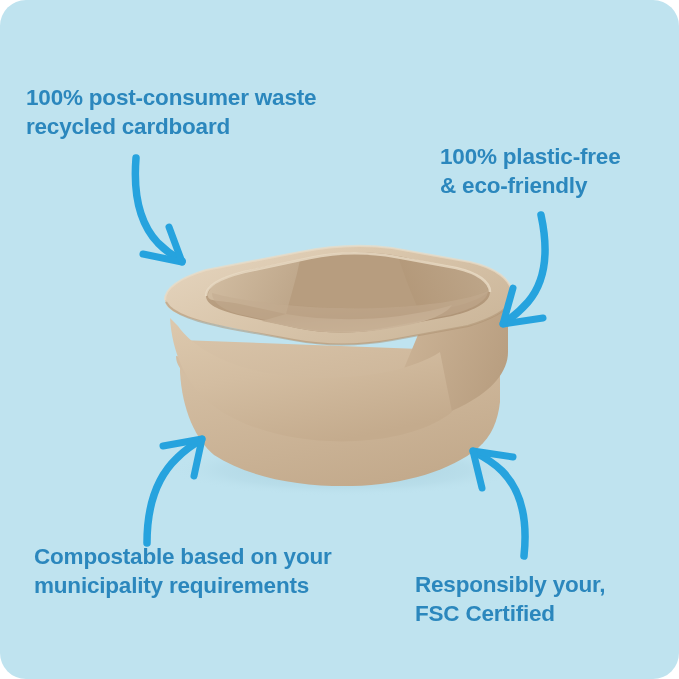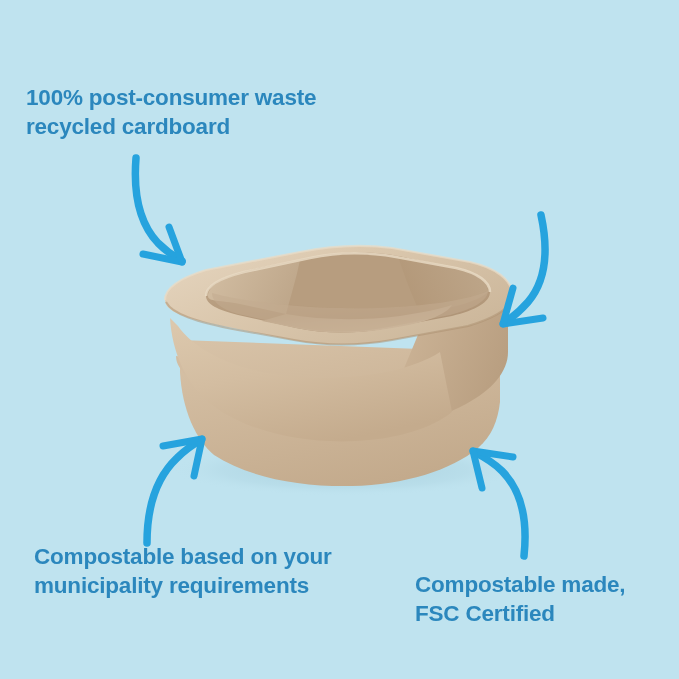--- a/index.html
+++ b/index.html
@@ -7,20 +7,21 @@
     padding: 0;
     background: #ffffff;
   }
   #scene {
     position: relative;
     width: 679px;
     height: 679px;
     background: #bfe3ef;
     overflow: hidden;
     font-family: "Liberation Sans", sans-serif;
+    border-radius: 26px;
   }
 
   
   .callout {
     position: absolute;
     color: #2b87bd;
     font-weight: bold;
     font-size: 22.5px;
     line-height: 1.30;
     letter-spacing: -0.2px;
@@ -267,20 +268,22 @@
                C 528 518, 521 490, 502 471
                C 494 463, 484 457, 474 452" fill="none" stroke="#26a3de" stroke-width="7.5" stroke-linecap="round"></path>
       <path d="M 473 451 L 513 457" fill="none" stroke="#26a3de" stroke-width="7" stroke-linecap="round"></path>
       <path d="M 473 451 L 482 488" fill="none" stroke="#26a3de" stroke-width="7" stroke-linecap="round"></path>
     </g>
   </svg>
 
   <div class="callout" id="callout-tl">100% post-consumer waste
 recycled cardboard</div>
 
+  <div class="callout" id="callout-tr">100% plastic-free
+&amp; eco-friendly</div>
 
   <div class="callout" id="callout-bl">Compostable based on your
 municipality requirements</div>
 
-  <div class="callout" id="callout-br">Compostable made,
+  <div class="callout" id="callout-br">Responsibly your,
 FSC Certified</div>
 
 </div>
 
 </body></html>

